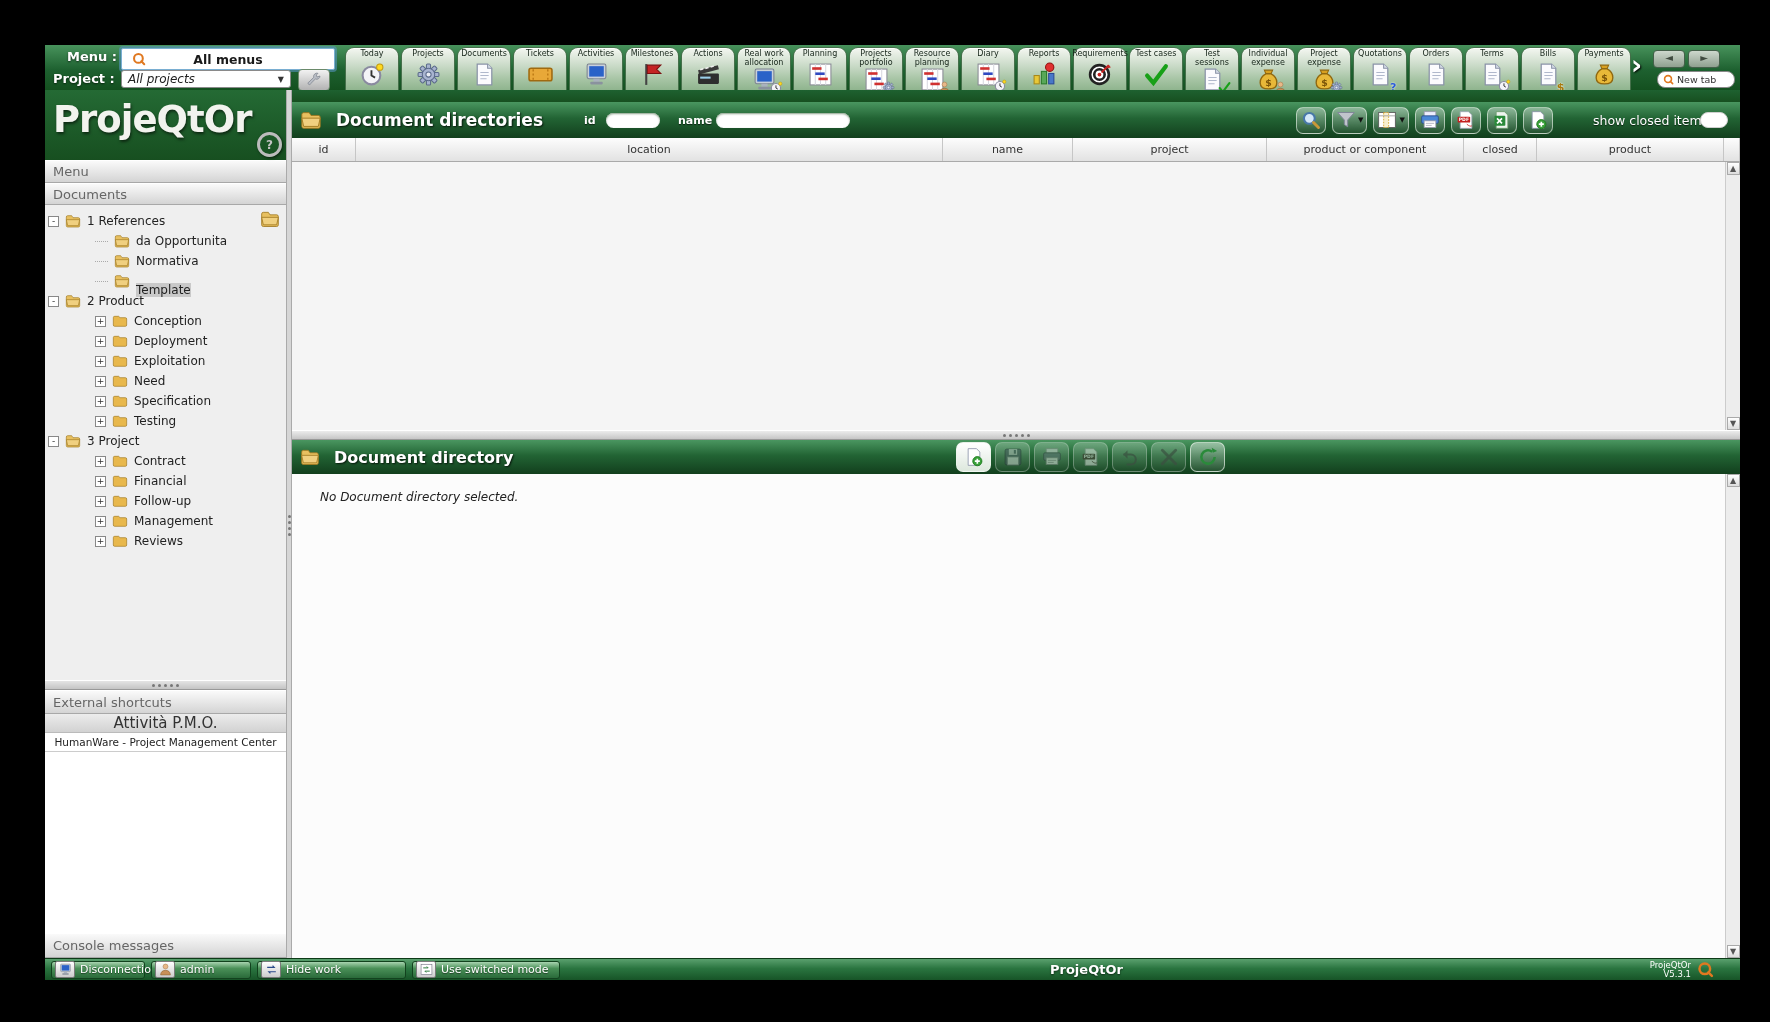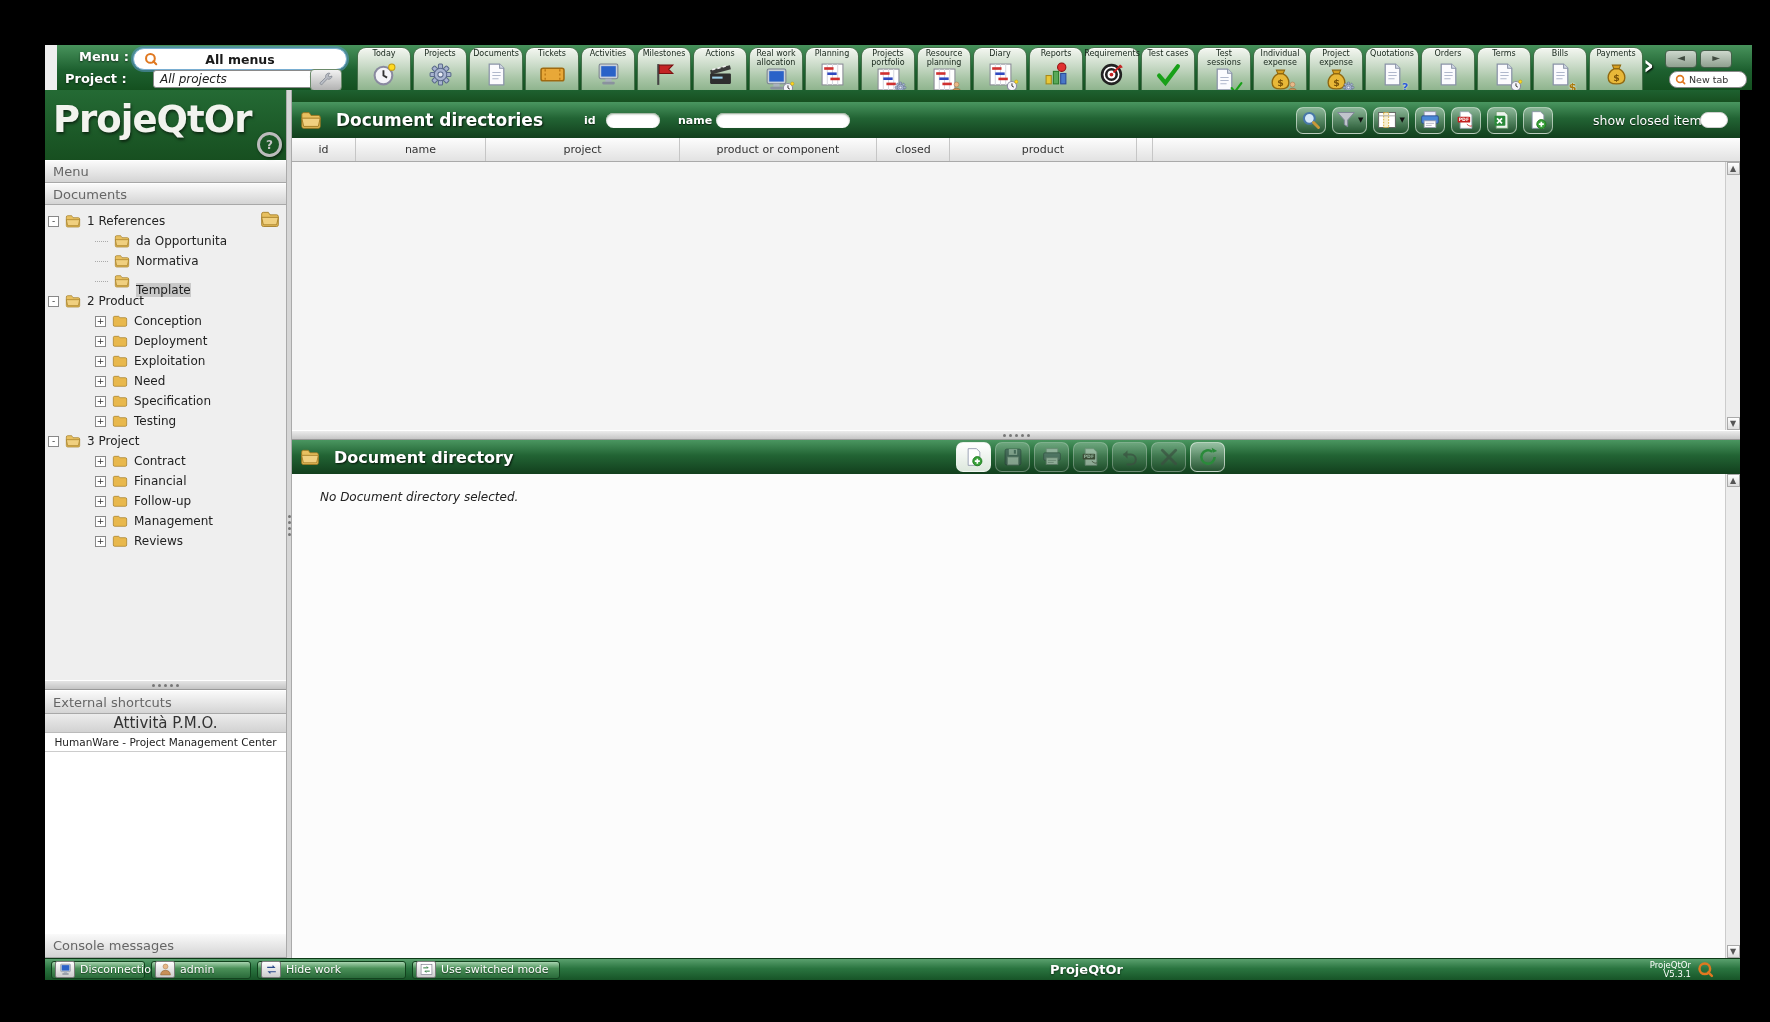--- a/index.html
+++ b/index.html
@@ -2,32 +2,32 @@
 <html><head>
 <meta charset="utf-8">
 <style>
   html,body{margin:0;padding:0;}
   body{width:1770px;height:1022px;background:#000;position:relative;overflow:hidden;
        font-family:"DejaVu Sans","Liberation Sans",sans-serif;}
   #frame{position:absolute;left:45px;top:45px;width:1695px;height:935px;background:#efefef;}
   .svgi{display:block;overflow:visible;}
 
   
-  #topbar{position:absolute;left:12px;top:0;width:1695px;height:45px;
+  #topbar{position:absolute;left:0;top:0;width:1695px;height:45px;
           background:linear-gradient(180deg,#48935c,#1e6130 55%,#14501f);}
   .tb-label{position:absolute;color:#fff;font-weight:bold;font-size:13px;text-shadow:0 1px 2px rgba(0,0,0,.6);}
   #menu-label{left:22px;top:4px;}
   #project-label{left:8px;top:26px;}
-  #menu-combo{position:absolute;left:76px;top:3px;width:212px;height:20px;background:#fff;border-radius:11px;
+  #menu-combo{position:absolute;left:76px;top:3px;width:212px;height:20px;background:#fff;border-radius:2px;
               border:1px solid #79aed2;box-shadow:0 0 0 2px rgba(90,150,200,.55);display:flex;align-items:center;
               justify-content:center;font-weight:bold;font-size:12.5px;color:#1a1a1a;cursor:pointer;}
   #menu-combo .svgi{position:absolute;left:10px;}
   #project-select{position:absolute;left:76px;top:25px;width:170px;height:18px;background:#fff;border-radius:3px;
               border:1px solid #8a8a8a;display:flex;align-items:center;padding:0 6px;font-style:italic;
-              font-size:12px;color:#222;box-sizing:border-box;cursor:pointer;margin-left:20px;}
+              font-size:12px;color:#222;box-sizing:border-box;cursor:pointer;}
   #project-select .caret{margin-left:auto;font-size:8px;color:#333;font-style:normal;}
   #wrench-btn{position:absolute;left:253px;top:24px;width:30px;height:20px;border-radius:4px;
               background:linear-gradient(#f2f2f2,#b2b2b2);border:1px solid #6a8a6a;
               display:flex;align-items:center;justify-content:center;cursor:pointer;}
   #tab-strip{position:absolute;left:300px;top:2px;height:43px;display:flex;gap:2px;align-items:flex-end;}
   .tab{width:54px;height:43px;border-radius:9px 9px 0 0;box-sizing:border-box;flex:none;cursor:pointer;
        background:linear-gradient(180deg,#f4f7f1,#ccdcca 40%,#a6c4a4 75%,#8fb48e);
        border:1px solid #45704a;border-bottom:none;box-shadow:inset 0 1px 0 #fff;
        display:flex;flex-direction:column;align-items:center;}
   .tab-label{font-size:8px;line-height:8.5px;text-align:center;color:#16251a;padding-top:2px;flex:none;}
@@ -816,20 +816,21 @@
               </svg>
             </span>
           </div>
         </div>
       <span id="show-closed-label">show closed items</span>
       <div id="show-closed-box"></div>
     </div>
 
     <div id="table-head">
         <div class="th" style="width: 64px;">id</div>
+        <div class="th" style="width: 587px;">location</div>
         <div class="th" style="width: 130px;">name</div>
         <div class="th" style="width: 194px;">project</div>
         <div class="th" style="width: 197px;">product or component</div>
         <div class="th" style="width: 73px;">closed</div>
         <div class="th" style="width: 187px;">product</div>
         <div class="th th-corner"></div>
       </div>
     <div id="list-body">
       <div class="scrollbar" style="height:268px">
         <span class="scroll-arrow">▲</span>

